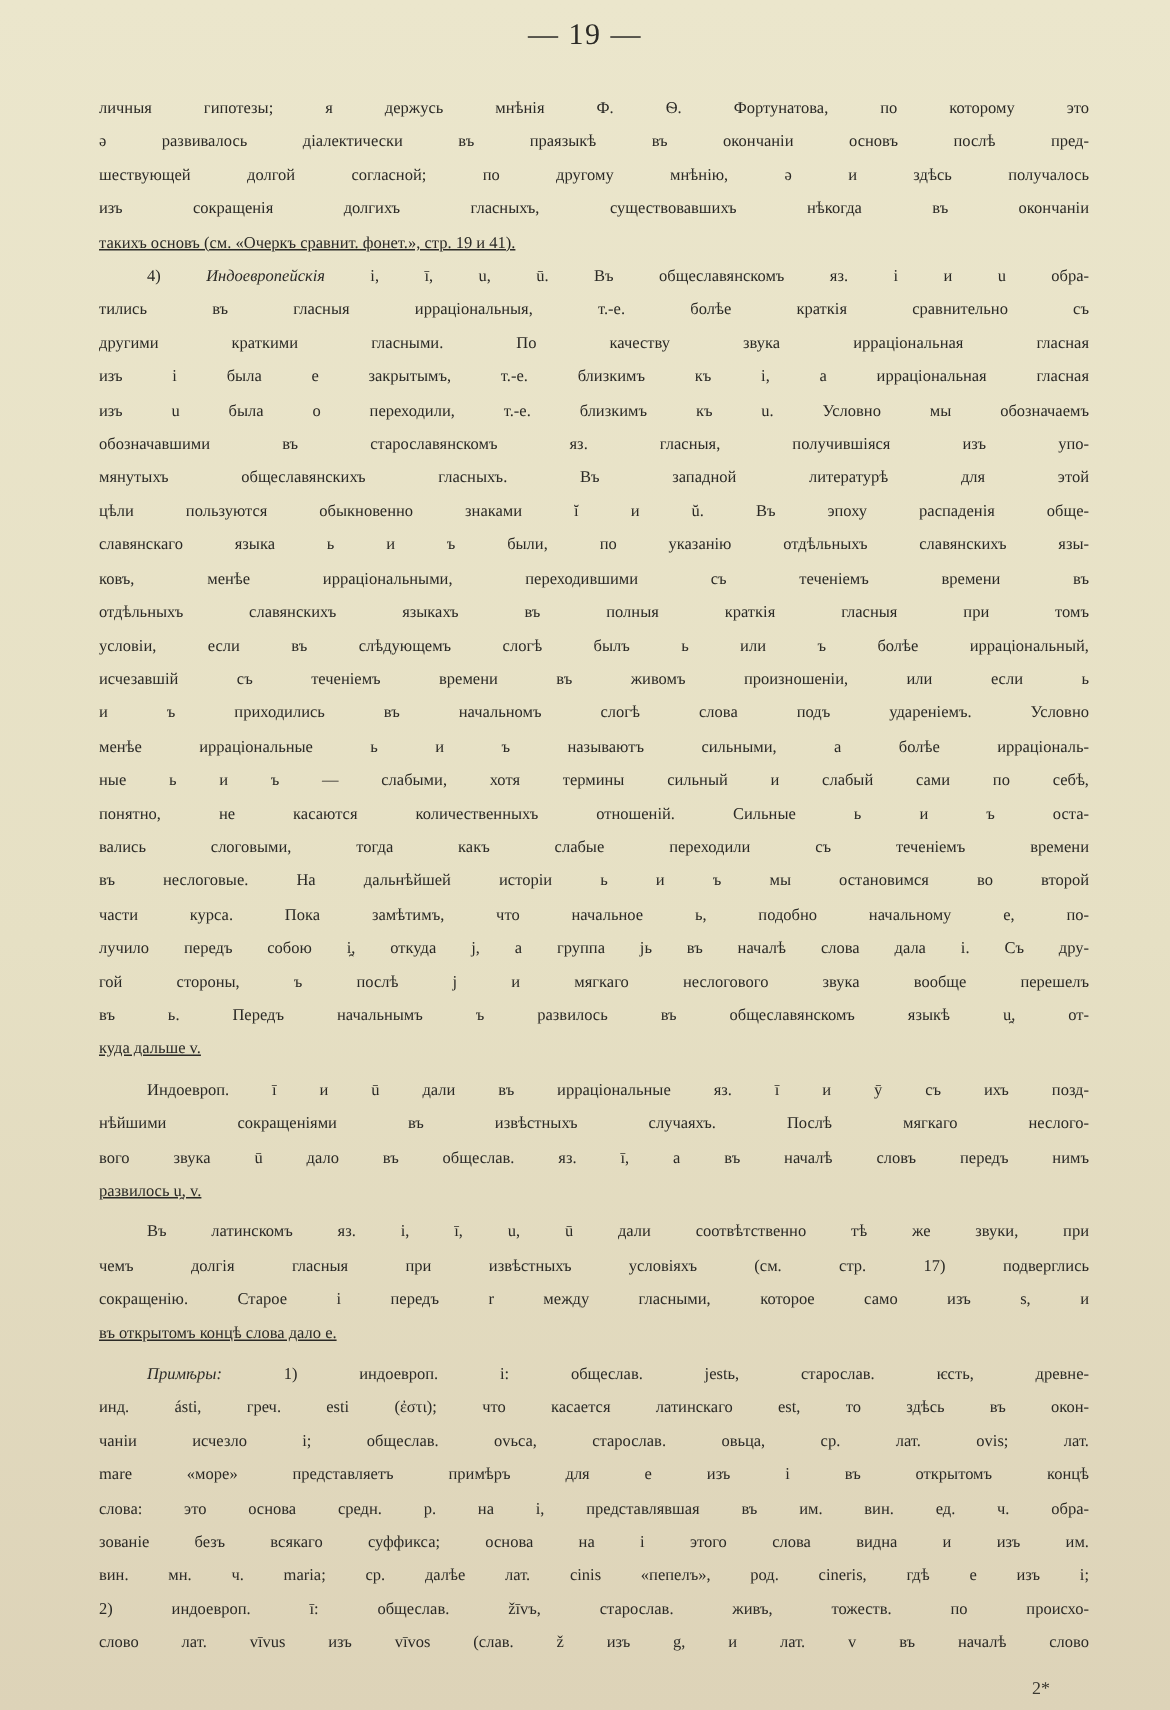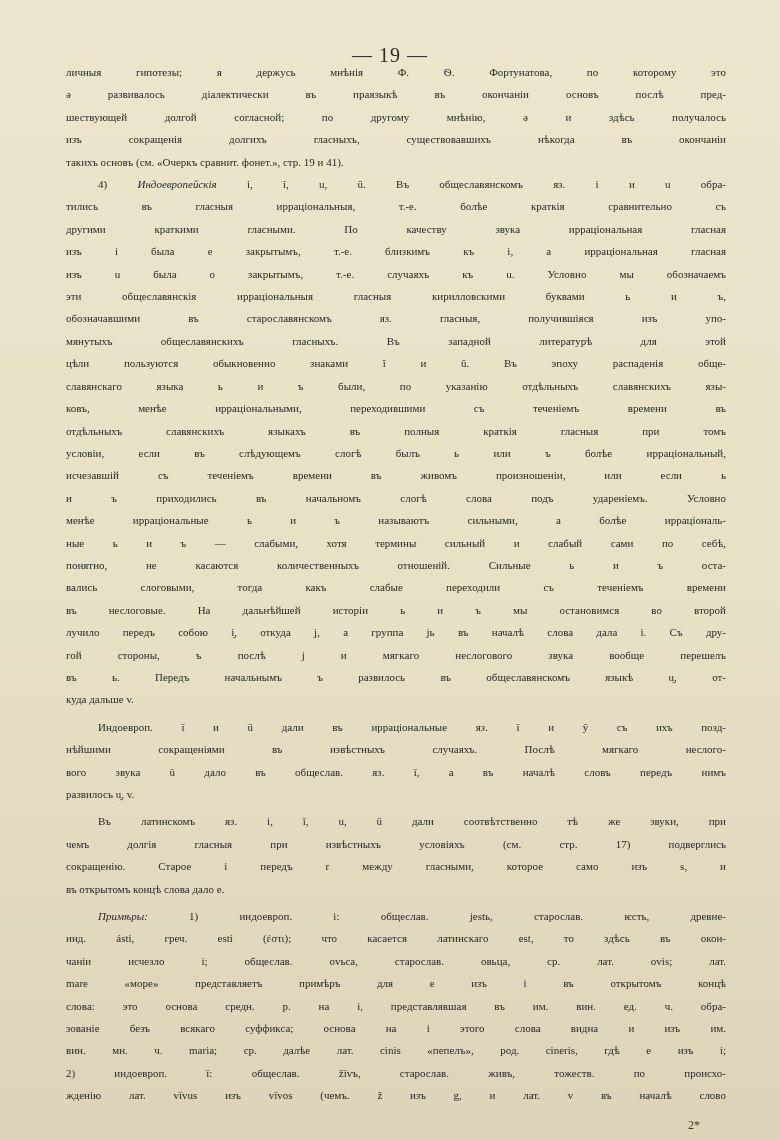--- a/index.html
+++ b/index.html
@@ -17,41 +17,41 @@
     color: #2b2a26;
   }
   .page-number {
     position: absolute;
     top: 12px;
     left: 0;
     width: 780px;
     text-align: center;
     font-size: 20px;
     letter-spacing: 1px;
-    margin-top: 32px;
   }
   .text-block {
     position: absolute;
     top: 61px;
     left: 66px;
     width: 660px;
     font-size: 11px;
     line-height: 22.4px;
     text-align: justify;
     font-stretch: condensed;
   }
   .line {
     display: block;
     white-space: nowrap;
     text-align-last: justify;
     text-align: justify;
     overflow: visible;
   }
   .line.last {
     text-align-last: left;
+    text-decoration: underline;
   }
   .line.indent {
     padding-left: 32px;
   }
   .para-gap {
     height: 5px;
   }
   .signature {
     position: absolute;
     top: 1118px;
@@ -77,36 +77,36 @@
     <span class="line">шествующей долгой согласной; по другому мнѣнію, ә и здѣсь получалось</span>
     <span class="line">изъ сокращенія долгихъ гласныхъ, существовавшихъ нѣкогда въ окончаніи</span>
     <span class="line last">такихъ основъ (см. «Очеркъ сравнит. фонет.», стр. 19 и 41).</span>
   </div>
 
   <div>
     <span class="line indent">4) <span class="it">Индоевропейскія</span> i, ī, u, ū. Въ общеславянскомъ яз. i и u обра-</span>
     <span class="line">тились въ гласныя ирраціональныя, т.-е. болѣе краткія сравнительно съ</span>
     <span class="line">другими краткими гласными. По качеству звука ирраціональная гласная</span>
     <span class="line">изъ i была e закрытымъ, т.-е. близкимъ къ i, а ирраціональная гласная</span>
-    <span class="line">изъ u была o закрытымъ, т.-е. случаяхъ къ u. Условно мы обозначаемъ</span>
-    <span class="line">эти общеславянскія ирраціональныя гласныя кирилловскими буквами ь и ъ,</span>
+    <span class="line">изъ u была o переходили, т.-е. близкимъ къ u. Условно мы обозначаемъ</span>
     <span class="line">обозначавшими въ старославянскомъ яз. гласныя, получившіяся изъ упо-</span>
     <span class="line">мянутыхъ общеславянскихъ гласныхъ. Въ западной литературѣ для этой</span>
     <span class="line">цѣли пользуются обыкновенно знаками ĭ и ŭ. Въ эпоху распаденія обще-</span>
     <span class="line">славянскаго языка ь и ъ были, по указанію отдѣльныхъ славянскихъ язы-</span>
     <span class="line">ковъ, менѣе ирраціональными, переходившими съ теченіемъ времени въ</span>
     <span class="line">отдѣльныхъ славянскихъ языкахъ въ полныя краткія гласныя при томъ</span>
     <span class="line">условіи, если въ слѣдующемъ слогѣ былъ ь или ъ болѣе ирраціональный,</span>
     <span class="line">исчезавшій съ теченіемъ времени въ живомъ произношеніи, или если ь</span>
     <span class="line">и ъ приходились въ начальномъ слогѣ слова подъ удареніемъ. Условно</span>
     <span class="line">менѣе ирраціональные ь и ъ называютъ сильными, а болѣе ирраціональ-</span>
     <span class="line">ные ь и ъ — слабыми, хотя термины сильный и слабый сами по себѣ,</span>
     <span class="line">понятно, не касаются количественныхъ отношеній. Сильные ь и ъ оста-</span>
     <span class="line">вались слоговыми, тогда какъ слабые переходили съ теченіемъ времени</span>
     <span class="line">въ неслоговые. На дальнѣйшей исторіи ь и ъ мы остановимся во второй</span>
+    <span class="line">части курса. Пока замѣтимъ, что начальное ь, подобно начальному e, по-</span>
     <span class="line">лучило передъ собою i̯, откуда j, а группа jь въ началѣ слова дала i. Съ дру-</span>
     <span class="line">гой стороны, ъ послѣ j и мягкаго неслогового звука вообще перешелъ</span>
     <span class="line">въ ь. Передъ начальнымъ ъ развилось въ общеславянскомъ языкѣ u̯, от-</span>
     <span class="line last">куда дальше v.</span>
   </div>
 
   <div class="para-gap"></div>
 
   <div>
     <span class="line indent">Индоевроп. ī и ū дали въ ирраціональные яз. ī и ȳ съ ихъ позд-</span>
@@ -128,17 +128,17 @@
 
   <div>
     <span class="line indent"><span class="it">Примѣры:</span> 1) индоевроп. i: общеслав. jestь, старослав. ѥсть, древне-</span>
     <span class="line">инд. ásti, греч. esti (ἐστι); что касается латинскаго est, то здѣсь въ окон-</span>
     <span class="line">чаніи исчезло i; общеслав. ovьca, старослав. овьца, ср. лат. ovis; лат.</span>
     <span class="line">mare «море» представляетъ примѣръ для e изъ i въ открытомъ концѣ</span>
     <span class="line">слова: это основа средн. р. на i, представлявшая въ им. вин. ед. ч. обра-</span>
     <span class="line">зованіе безъ всякаго суффикса; основа на i этого слова видна и изъ им.</span>
     <span class="line">вин. мн. ч. maria; ср. далѣе лат. cinis «пепелъ», род. cineris, гдѣ e изъ i;</span>
     <span class="line">2) индоевроп. ī: общеслав. žīvъ, старослав. живъ, тожеств. по происхо-</span>
-    <span class="line">жденію лат. vīvus изъ vīvos (чемъ. ž изъ g, и лат. v въ началѣ слово</span>
+    <span class="line">слово лат. vīvus изъ vīvos (слав. ž изъ g, и лат. v въ началѣ слово</span>
   </div>
 </div>
 
 <div class="signature">2*</div>
 
 </body></html>

